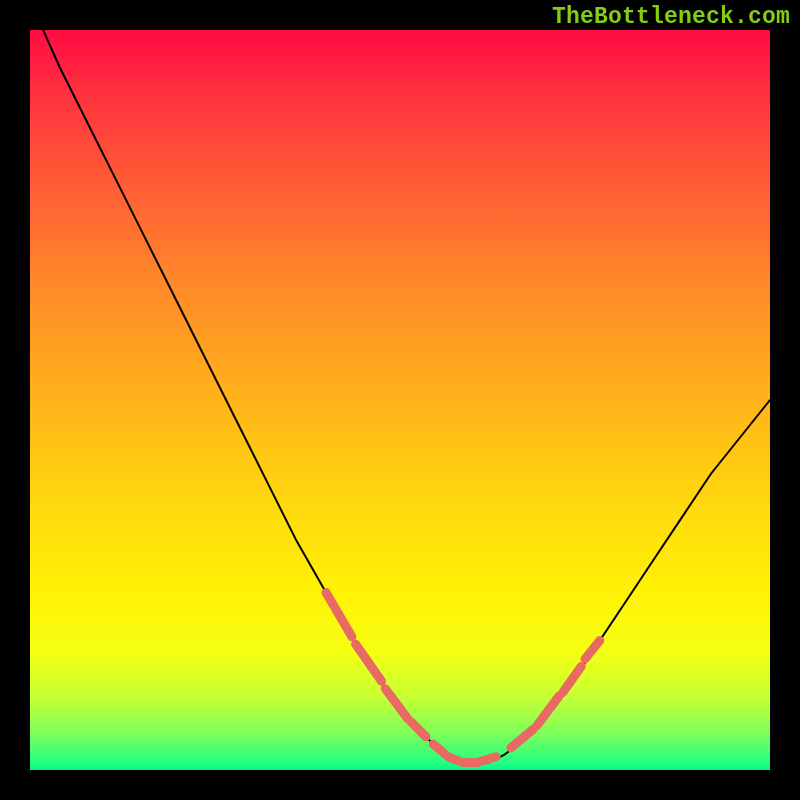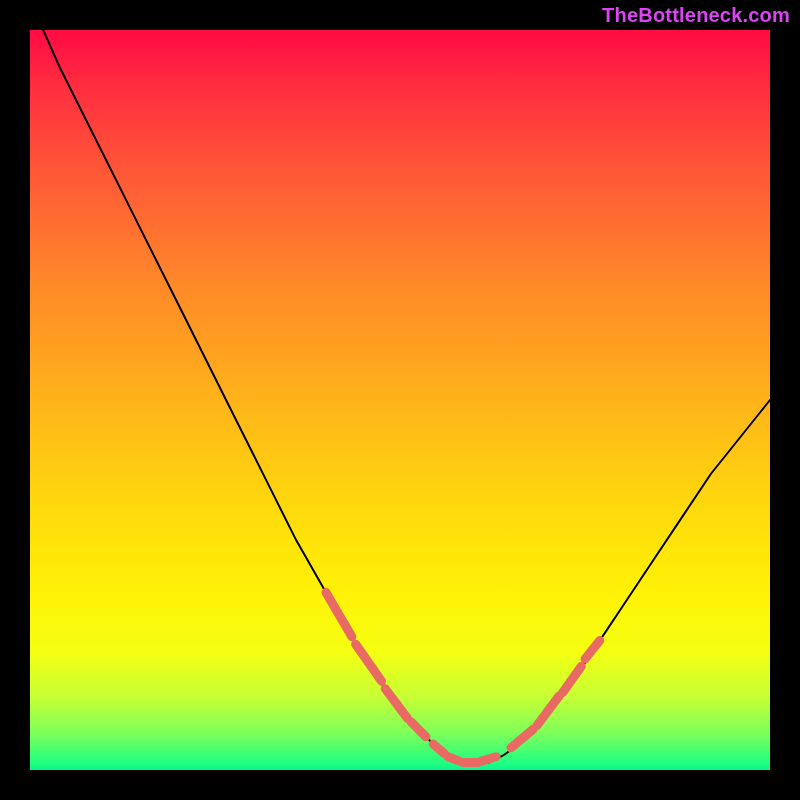--- a/index.html
+++ b/index.html
@@ -14,25 +14,26 @@
   .frame {
     position: relative;
     width: 800px;
     height: 800px;
     background: #000000;
   }
   .watermark {
     position: absolute;
     top: 4px;
     right: 10px;
-    color: #d946ef;
-    font-size: 20px;
+    color: #84cc16;
+    font-size: 23px;
     font-weight: bold;
     letter-spacing: 0.2px;
     z-index: 10;
+    font-family: Liberation Mono, monospace;
   }
   .plot-area {
     position: absolute;
     left: 30px;
     top: 30px;
     width: 740px;
     height: 740px;
     overflow: hidden;
   }
   .gradient-bg {

